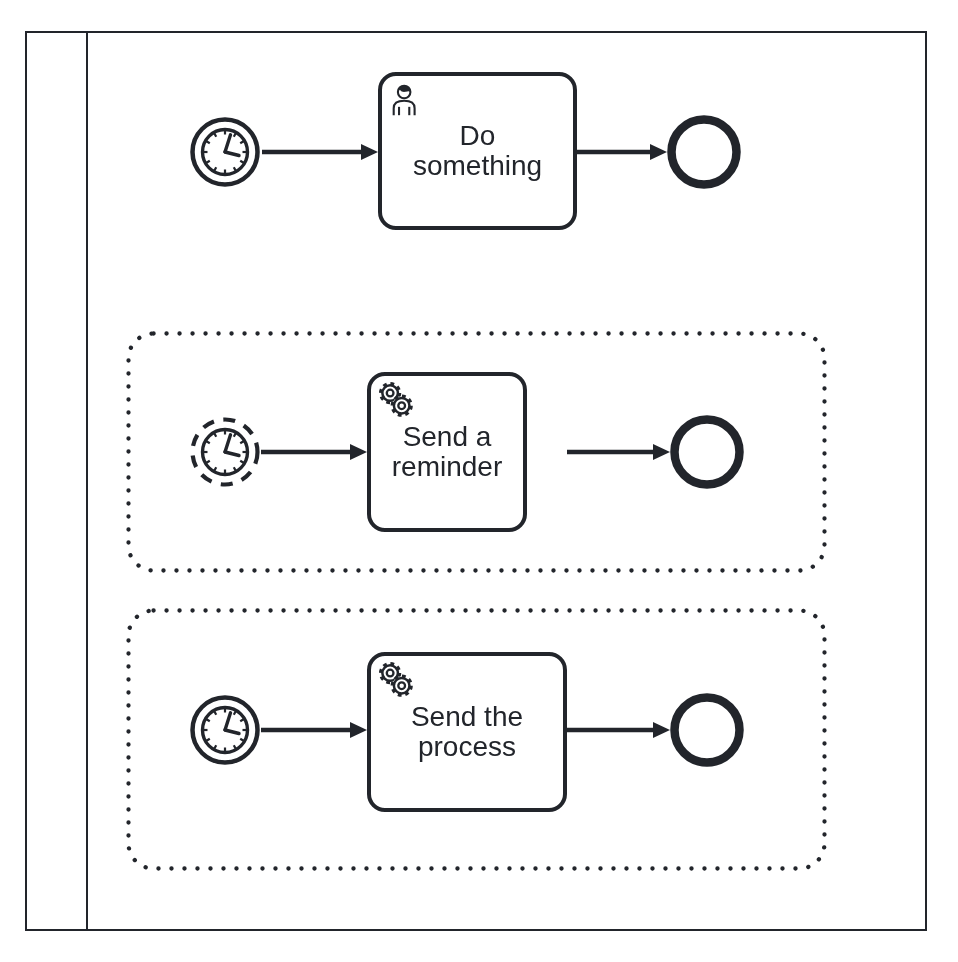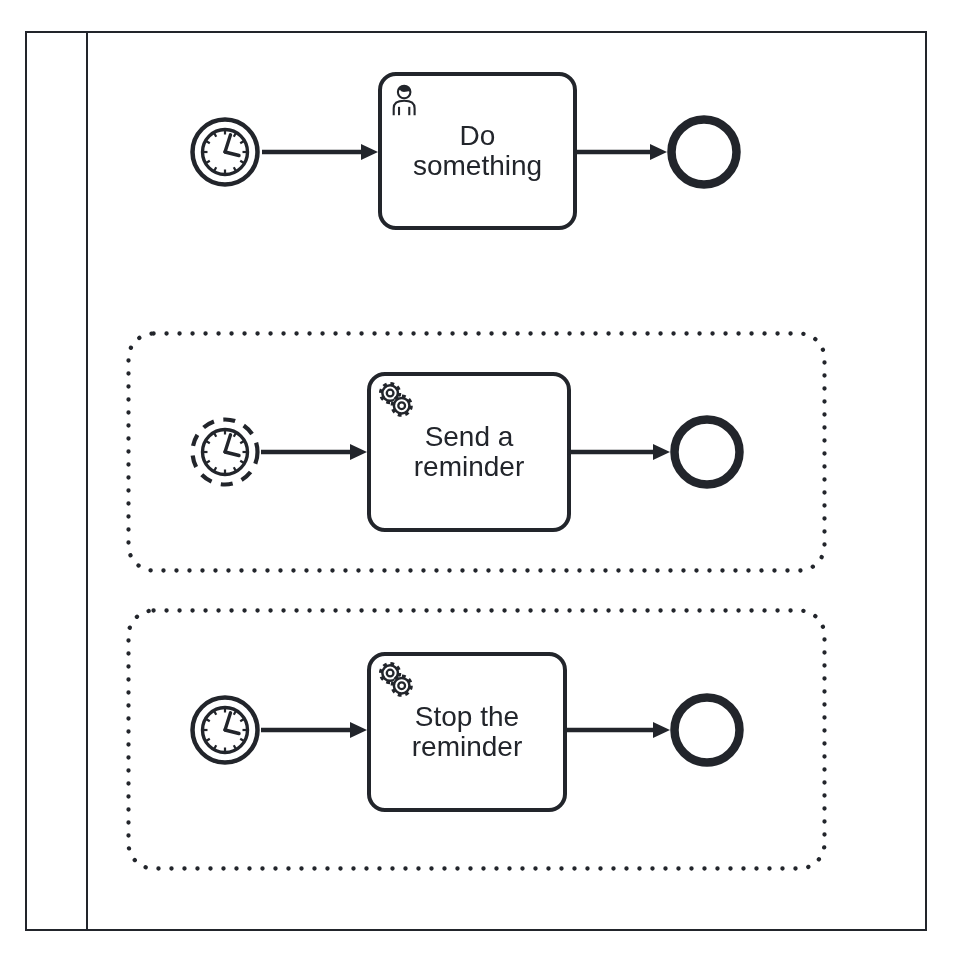--- a/index.html
+++ b/index.html
@@ -117,21 +117,21 @@
     <g>
         <use href="#clock-face"></use>
       </g>
   </svg>
 
   <svg class="shape flow" style="left:261px;top:440px" width="106" height="24">
     <line x1="0" y1="12" x2="91" y2="12"></line>
     <polygon points="89,4 106,12 89,20"></polygon>
   </svg>
 
-  <div class="task" style="left:367px;top:372px;width:204px;height:160px">
+  <div class="task" style="left:367px;top:372px;width:160px;height:160px">
     <svg class="task-icon" width="42" height="42" viewBox="0 0 40 40">
         <use href="#gears"></use>
       </svg>
     <div class="task-label">Send a reminder</div>
   </div>
 
   <svg class="shape flow" style="left:567px;top:440px" width="103" height="24">
     <line x1="0" y1="12" x2="88" y2="12"></line>
     <polygon points="86,4 103,12 86,20"></polygon>
   </svg>
@@ -153,21 +153,21 @@
 
   <svg class="shape flow" style="left:261px;top:718px" width="106" height="24">
     <line x1="0" y1="12" x2="91" y2="12"></line>
     <polygon points="89,4 106,12 89,20"></polygon>
   </svg>
 
   <div class="task" style="left:367px;top:652px;width:200px;height:160px">
     <svg class="task-icon" width="42" height="42" viewBox="0 0 40 40">
         <use href="#gears"></use>
       </svg>
-    <div class="task-label">Stop the reminder</div>
+    <div class="task-label">Send the process</div>
   </div>
 
   <svg class="shape flow" style="left:567px;top:718px" width="103" height="24">
     <line x1="0" y1="12" x2="88" y2="12"></line>
     <polygon points="86,4 103,12 86,20"></polygon>
   </svg>
 
   <svg class="shape" style="left:670px;top:693px" width="74" height="74">
     <circle class="end-ring" cx="37" cy="37" r="32.5"></circle>
   </svg>

